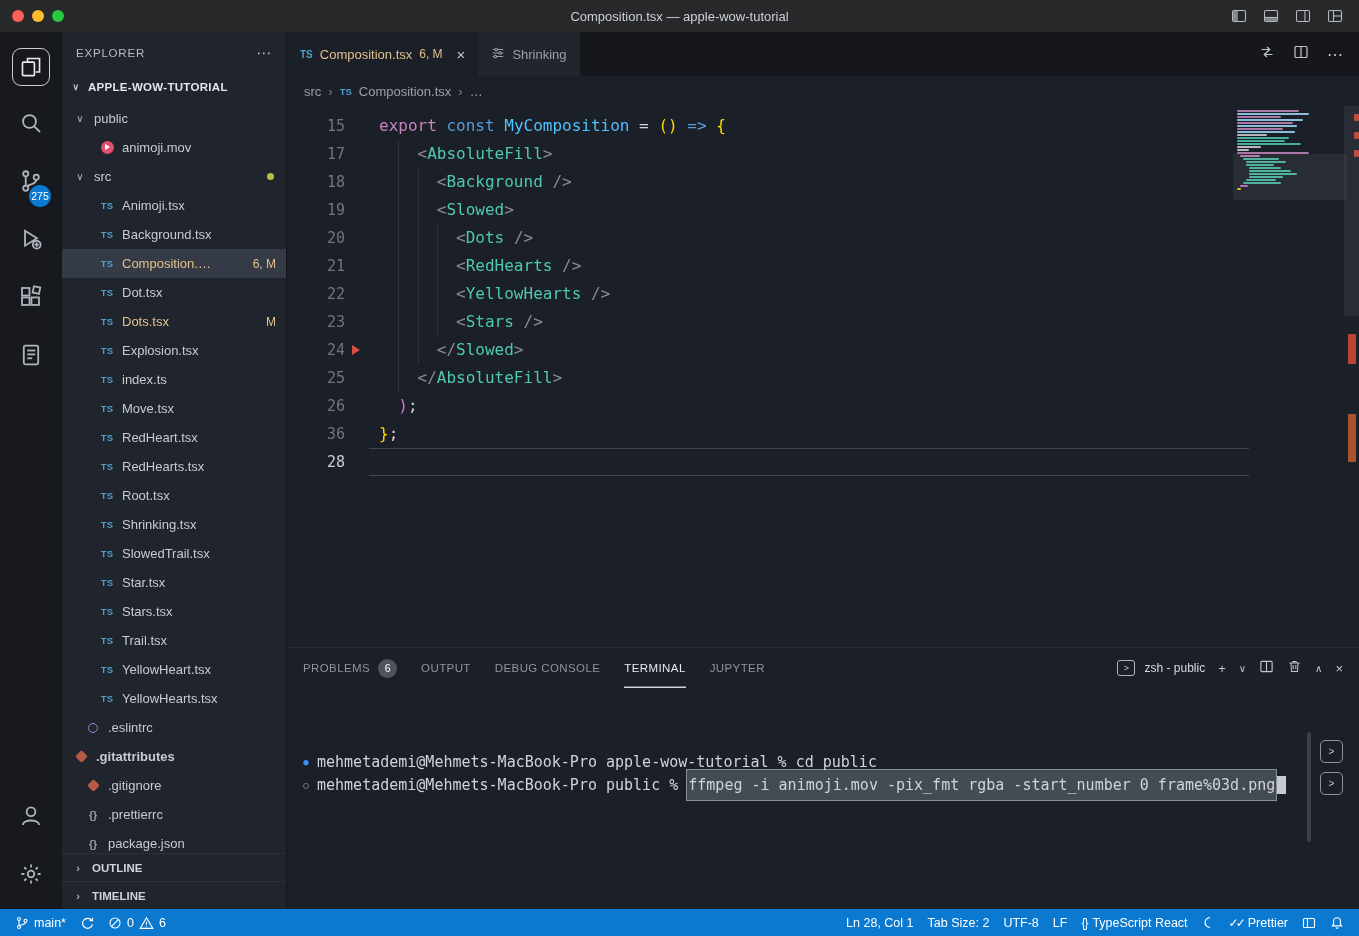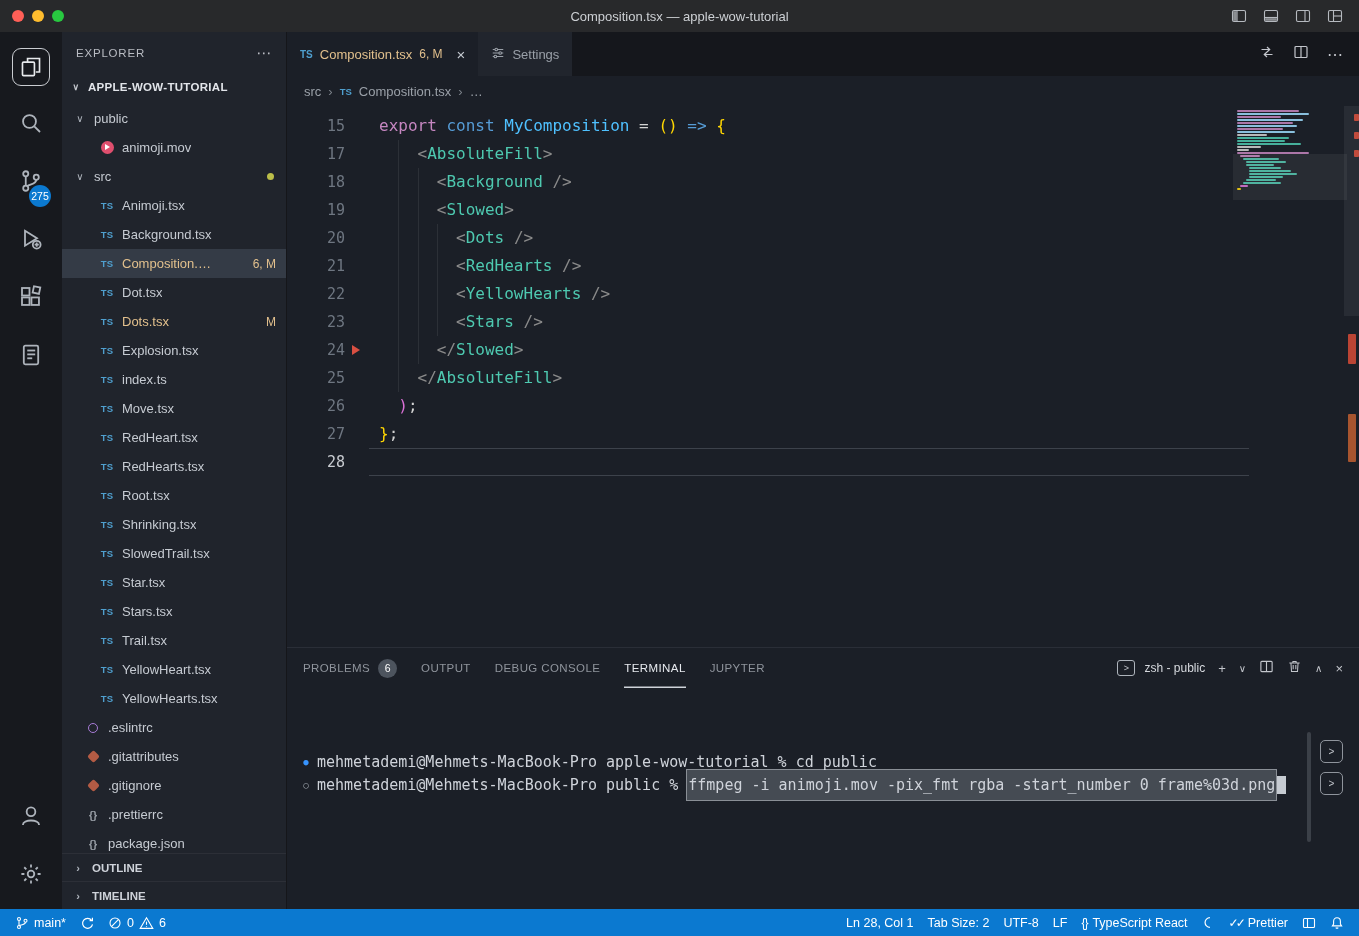--- a/index.html
+++ b/index.html
@@ -345,21 +345,21 @@
             <span class="tree-label">YellowHeart.tsx</span>
           </div>
           <div class="tree-row" style="padding-left: 36px;">
             <span class="fi fi-ts">TS</span>
             <span class="tree-label">YellowHearts.tsx</span>
           </div>
           <div class="tree-row" style="padding-left: 22px;">
             <span class="fi fi-eslint"></span>
             <span class="tree-label">.eslintrc</span>
           </div>
-          <div class="tree-row" style="padding-left: 22px;">
+          <div class="tree-row" style="padding-left: 10px; font-weight: bold;">
             <span class="fi fi-git"></span>
             <span class="tree-label">.gitattributes</span>
           </div>
           <div class="tree-row" style="padding-left: 22px;">
             <span class="fi fi-git"></span>
             <span class="tree-label">.gitignore</span>
           </div>
           <div class="tree-row" style="padding-left: 22px;">
             <span class="fi fi-braces">{}</span>
             <span class="tree-label">.prettierrc</span>
@@ -391,21 +391,21 @@
           <span>
             <svg width="14" height="14" viewBox="0 0 16 16" fill="none" stroke="currentColor" stroke-width="1.2">
                 <line x1="2" y1="4" x2="14" y2="4"></line>
                 <circle cx="6" cy="4" r="1.5" fill="#21252d"></circle>
                 <line x1="2" y1="8" x2="14" y2="8"></line>
                 <circle cx="10.5" cy="8" r="1.5" fill="#21252d"></circle>
                 <line x1="2" y1="12" x2="14" y2="12"></line>
                 <circle cx="5" cy="12" r="1.5" fill="#21252d"></circle>
               </svg>
           </span>
-          <span>Settings</span>
+          <span>Shrinking</span>
         </div>
         <div class="ed-actions">
           <span>
             <svg width="16" height="16" viewBox="0 0 16 16" fill="none" stroke="currentColor" stroke-width="1.2">
                 <path d="M2.5 5.5 h8 M8 3 l2.7 2.5 L8 8"></path>
                 <path d="M13.5 10.5 h-8 M8 8 l-2.7 2.5 L8 13"></path>
               </svg>
           </span>
           <span>
             <svg width="16" height="16" viewBox="0 0 16 16" fill="none" stroke="currentColor" stroke-width="1.2">
@@ -477,21 +477,21 @@
               <span class="line-number">25</span>
               <span class="line-marker"></span>
               <span class="line-body"><span class="ind"></span><span class="ind"></span><span class="tk-ang">&lt;/</span><span class="tk-tag">AbsoluteFill</span><span class="tk-ang">&gt;</span></span>
             </div>
             <div class="code-line">
               <span class="line-number">26</span>
               <span class="line-marker"></span>
               <span class="line-body"><span class="ind"></span><span class="tk-bp">)</span><span class="tk-pl">;</span></span>
             </div>
             <div class="code-line">
-              <span class="line-number">27</span>
+              <span class="line-number">36</span>
               <span class="line-marker"></span>
               <span class="line-body"><span class="tk-bg">}</span><span class="tk-pl">;</span></span>
             </div>
             <div class="code-line active">
               <span class="line-number">28</span>
               <span class="line-marker"></span>
               <span class="line-body"></span>
             </div>
           </div>
         <div class="minimap">

